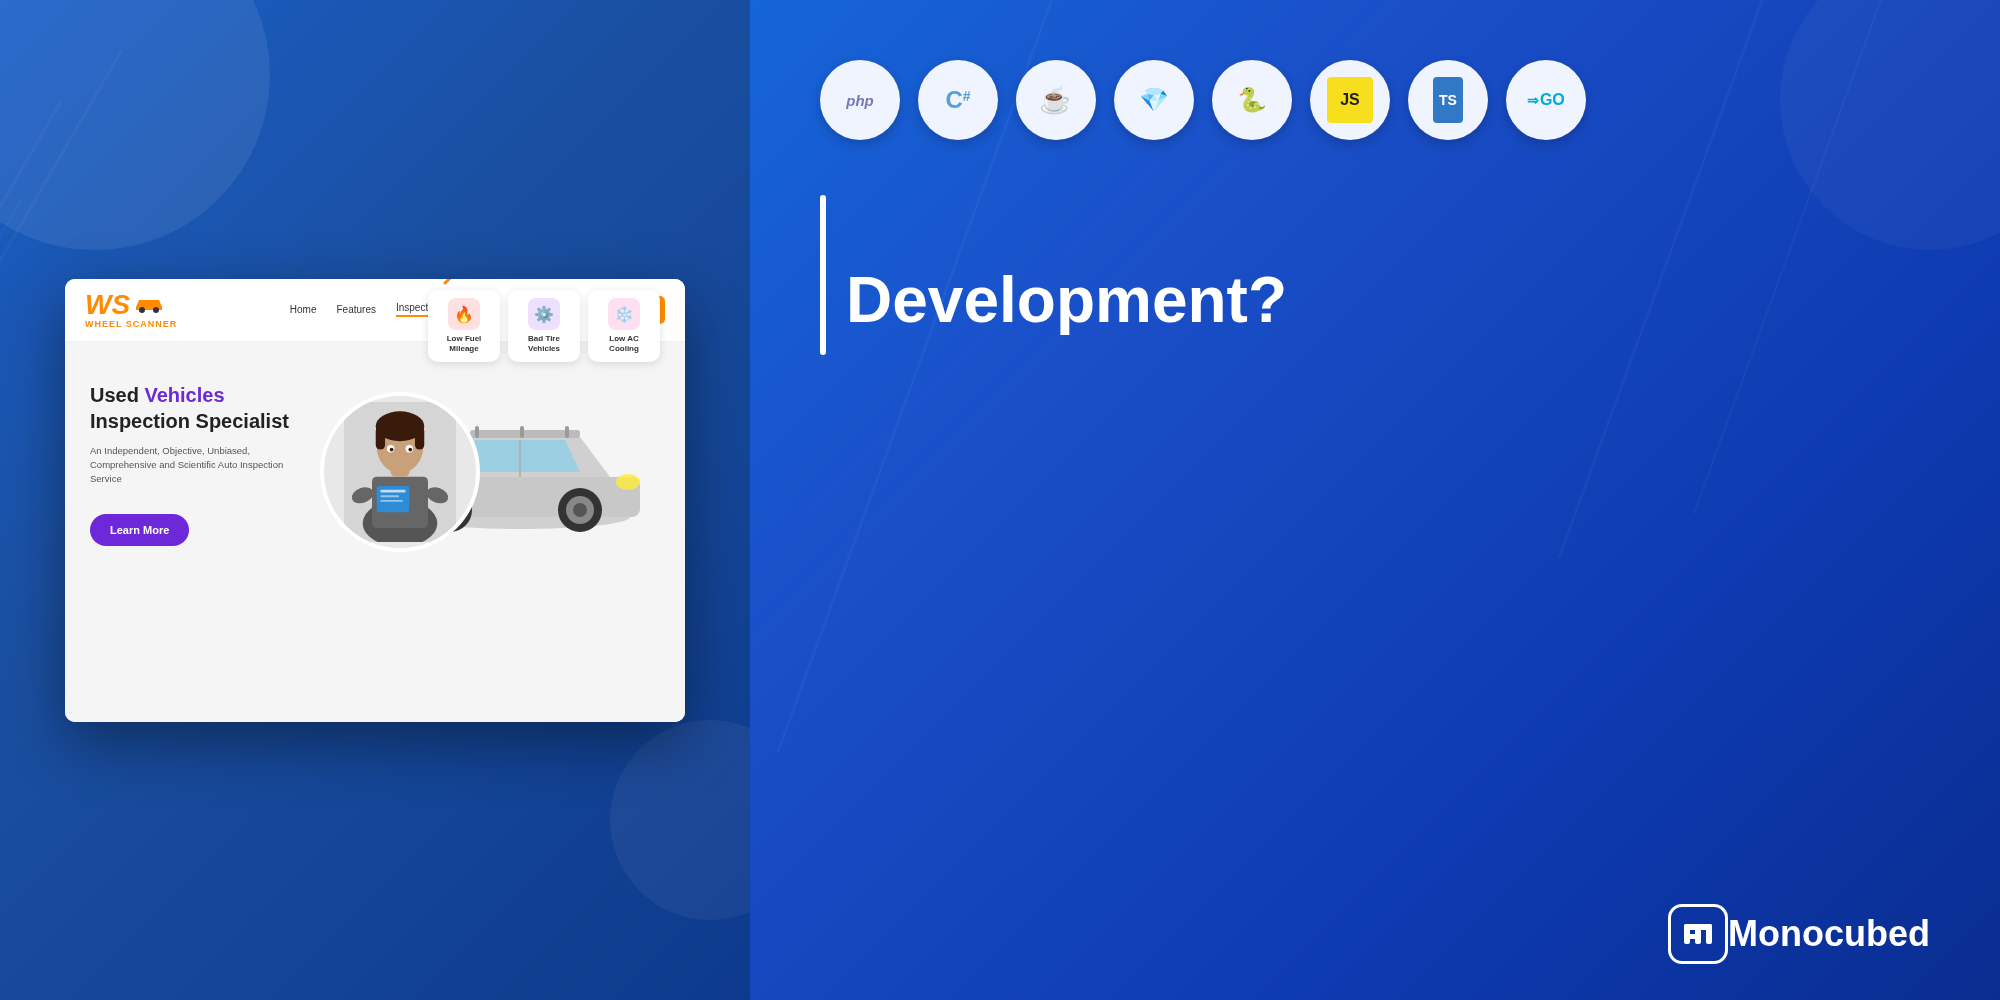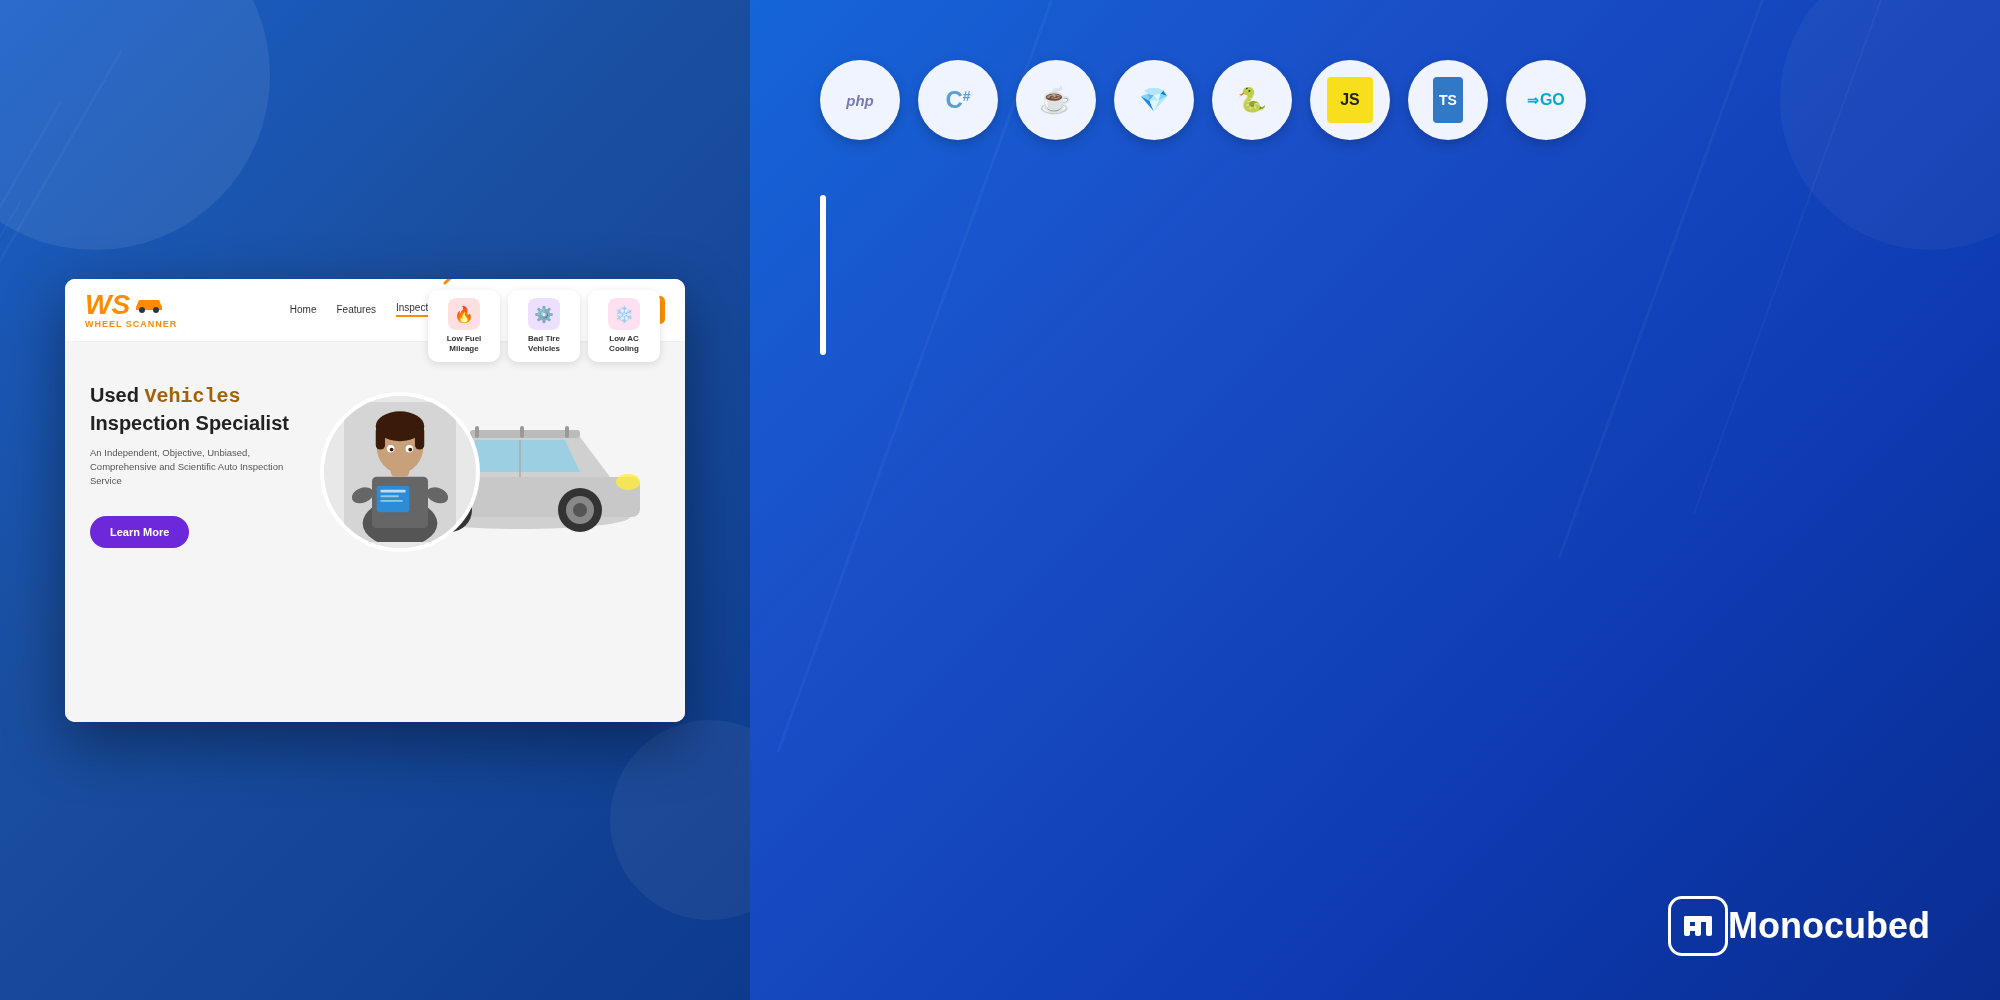--- a/index.html
+++ b/index.html
@@ -159,22 +159,21 @@
 
     .hero-heading {
       font-size: 20px;
       font-weight: 800;
       color: #222;
       line-height: 1.3;
       margin-bottom: 10px;
     }
 
     .hero-heading .highlight {
-      color: #a16207;
-      font-family: Liberation Mono, monospace;
+      color: #6d28d9;
     }
 
     .hero-description {
       font-size: 9.5px;
       color: #555;
       line-height: 1.5;
       margin-bottom: 28px;
     }
 
     .learn-more-btn {
@@ -391,21 +390,21 @@
     .right-heading {
       font-size: 64px;
       font-weight: 900;
       color: #fff;
       line-height: 1.15;
     }
 
     
     .monocubed-area {
       position: absolute;
-      bottom: 44px;
+      bottom: 36px;
       right: 70px;
       display: flex;
       align-items: center;
       z-index: 2;
     }
 
     .monocubed-logo-box {
       width: 60px;
       height: 60px;
       border: 3px solid #fff;
@@ -636,20 +635,21 @@
         <span style="font-size:14px;color:#00acd7;">⇒</span>
         <span style="font-size:16px;font-weight:900;color:#00acd7;">GO</span>
       </div>
     </div>
   </div>
 
   <div class="right-heading-area">
     <div class="heading-bar"></div>
     <h1 class="right-heading">
       <br>
+      <span>Development?</span>
     </h1>
   </div>
 
   <div class="monocubed-area">
     <div class="monocubed-logo-box">
 
       <svg width="36" height="36" viewBox="0 0 36 36">
         <rect x="4" y="8" width="6" height="20" rx="2" fill="#fff"></rect>
         <rect x="15" y="8" width="6" height="20" rx="2" fill="#fff"></rect>
         <rect x="26" y="8" width="6" height="20" rx="2" fill="#fff"></rect>

